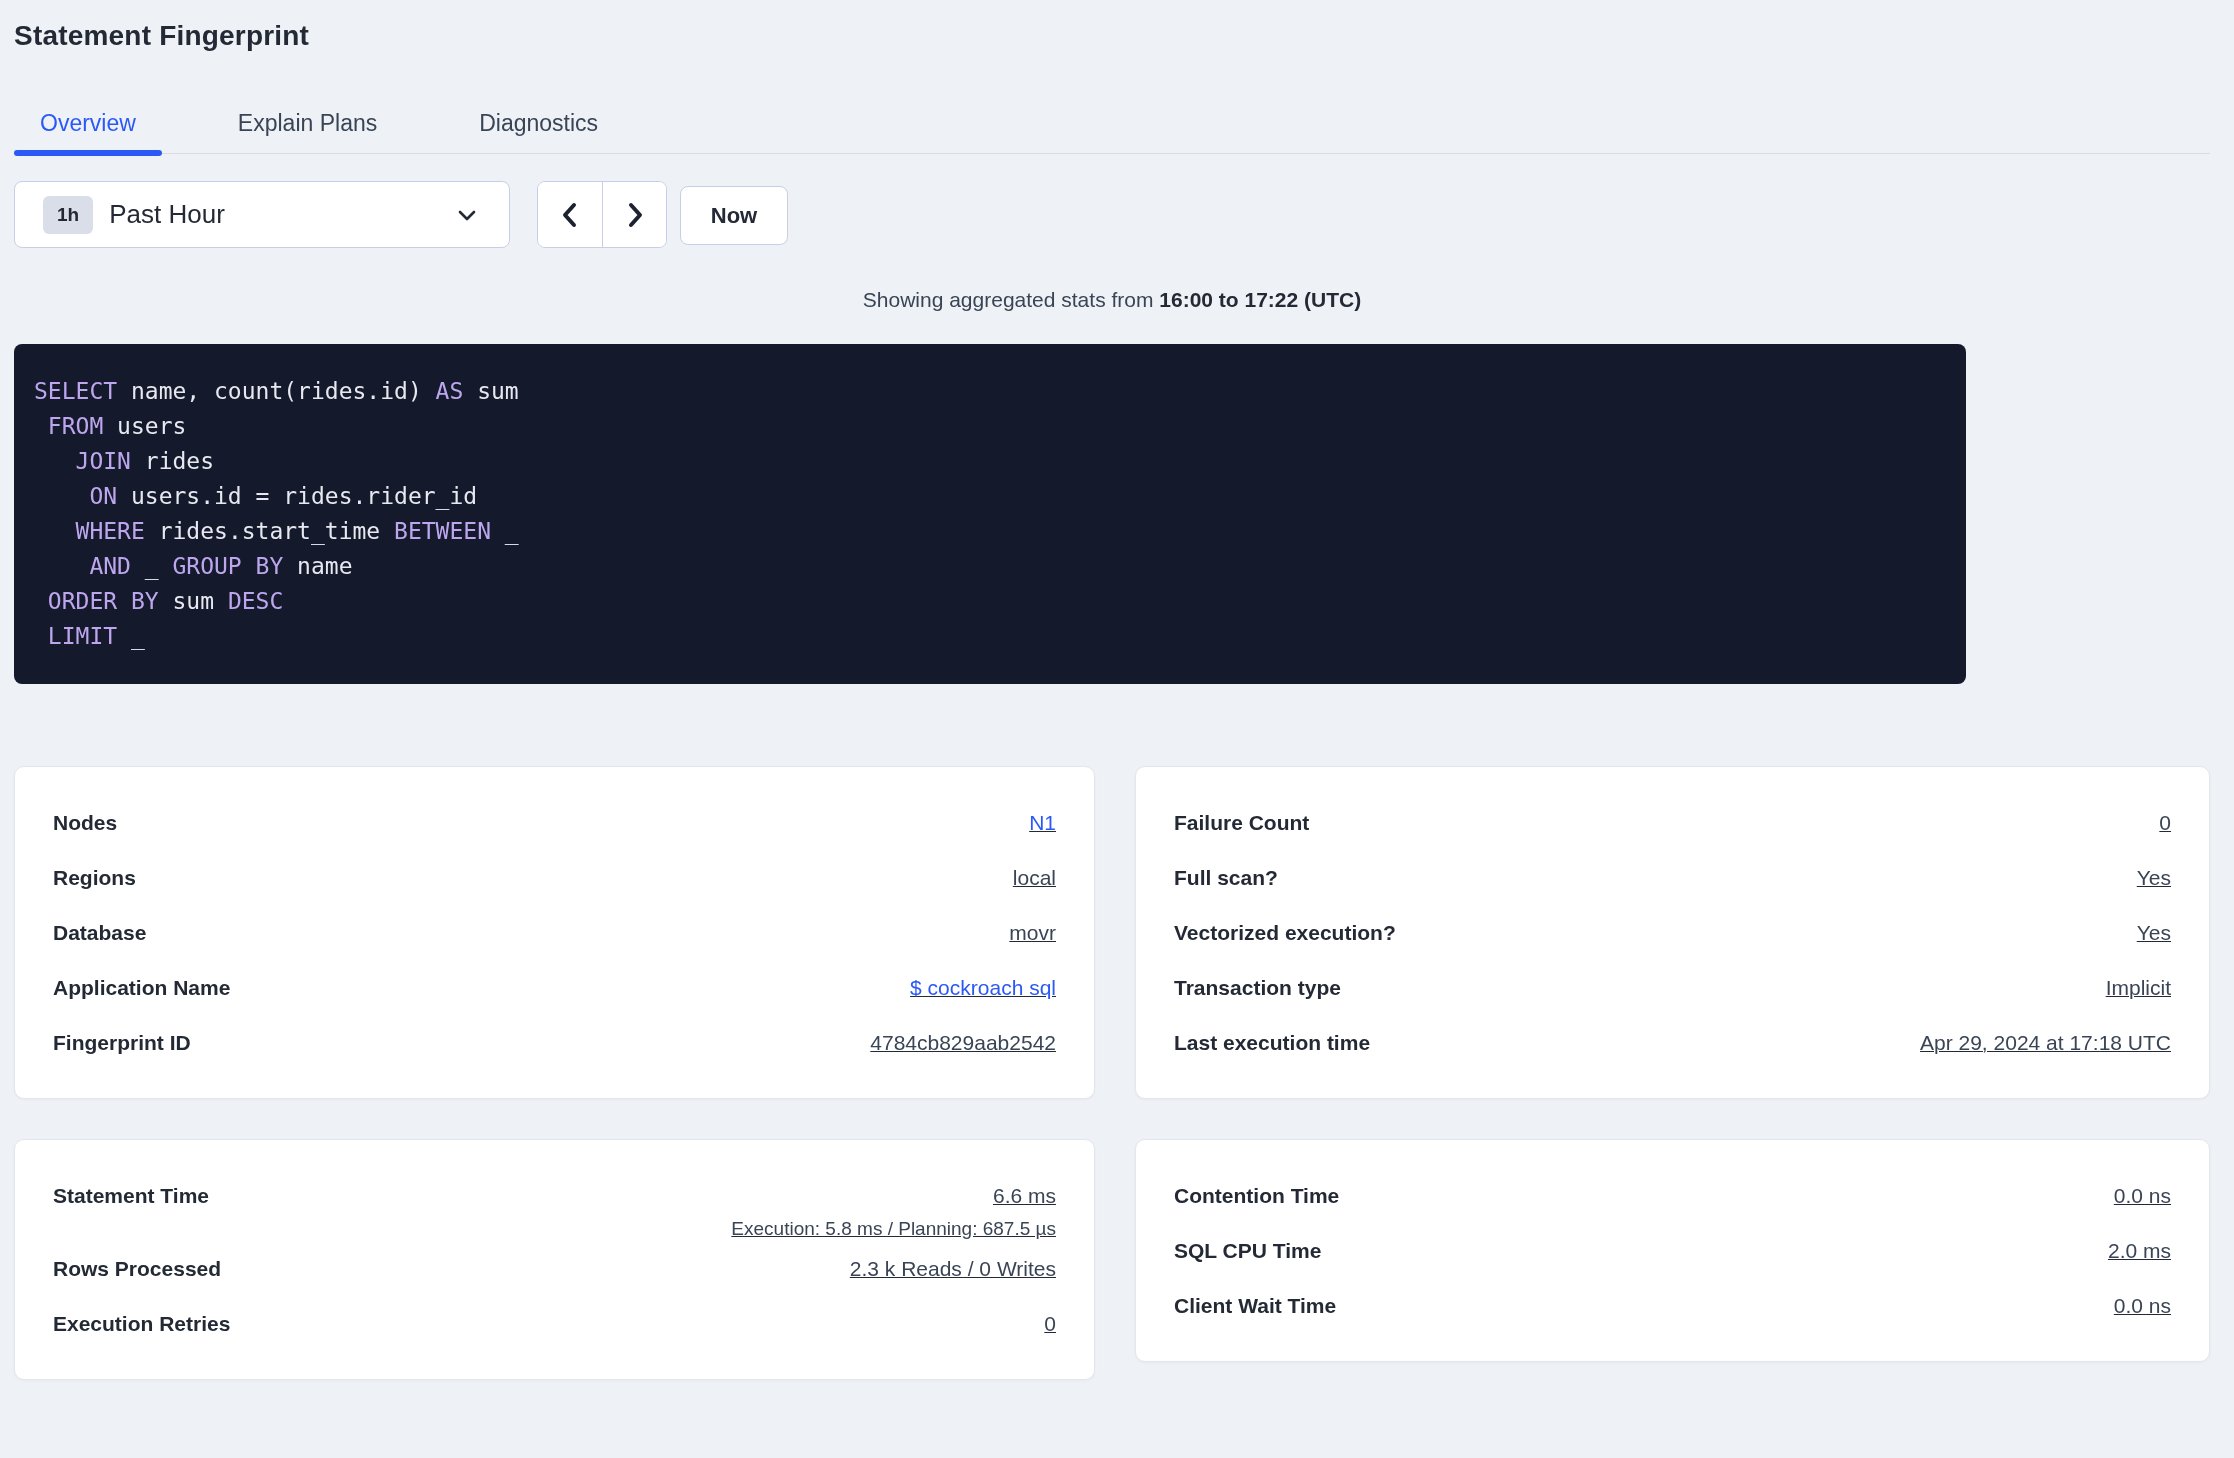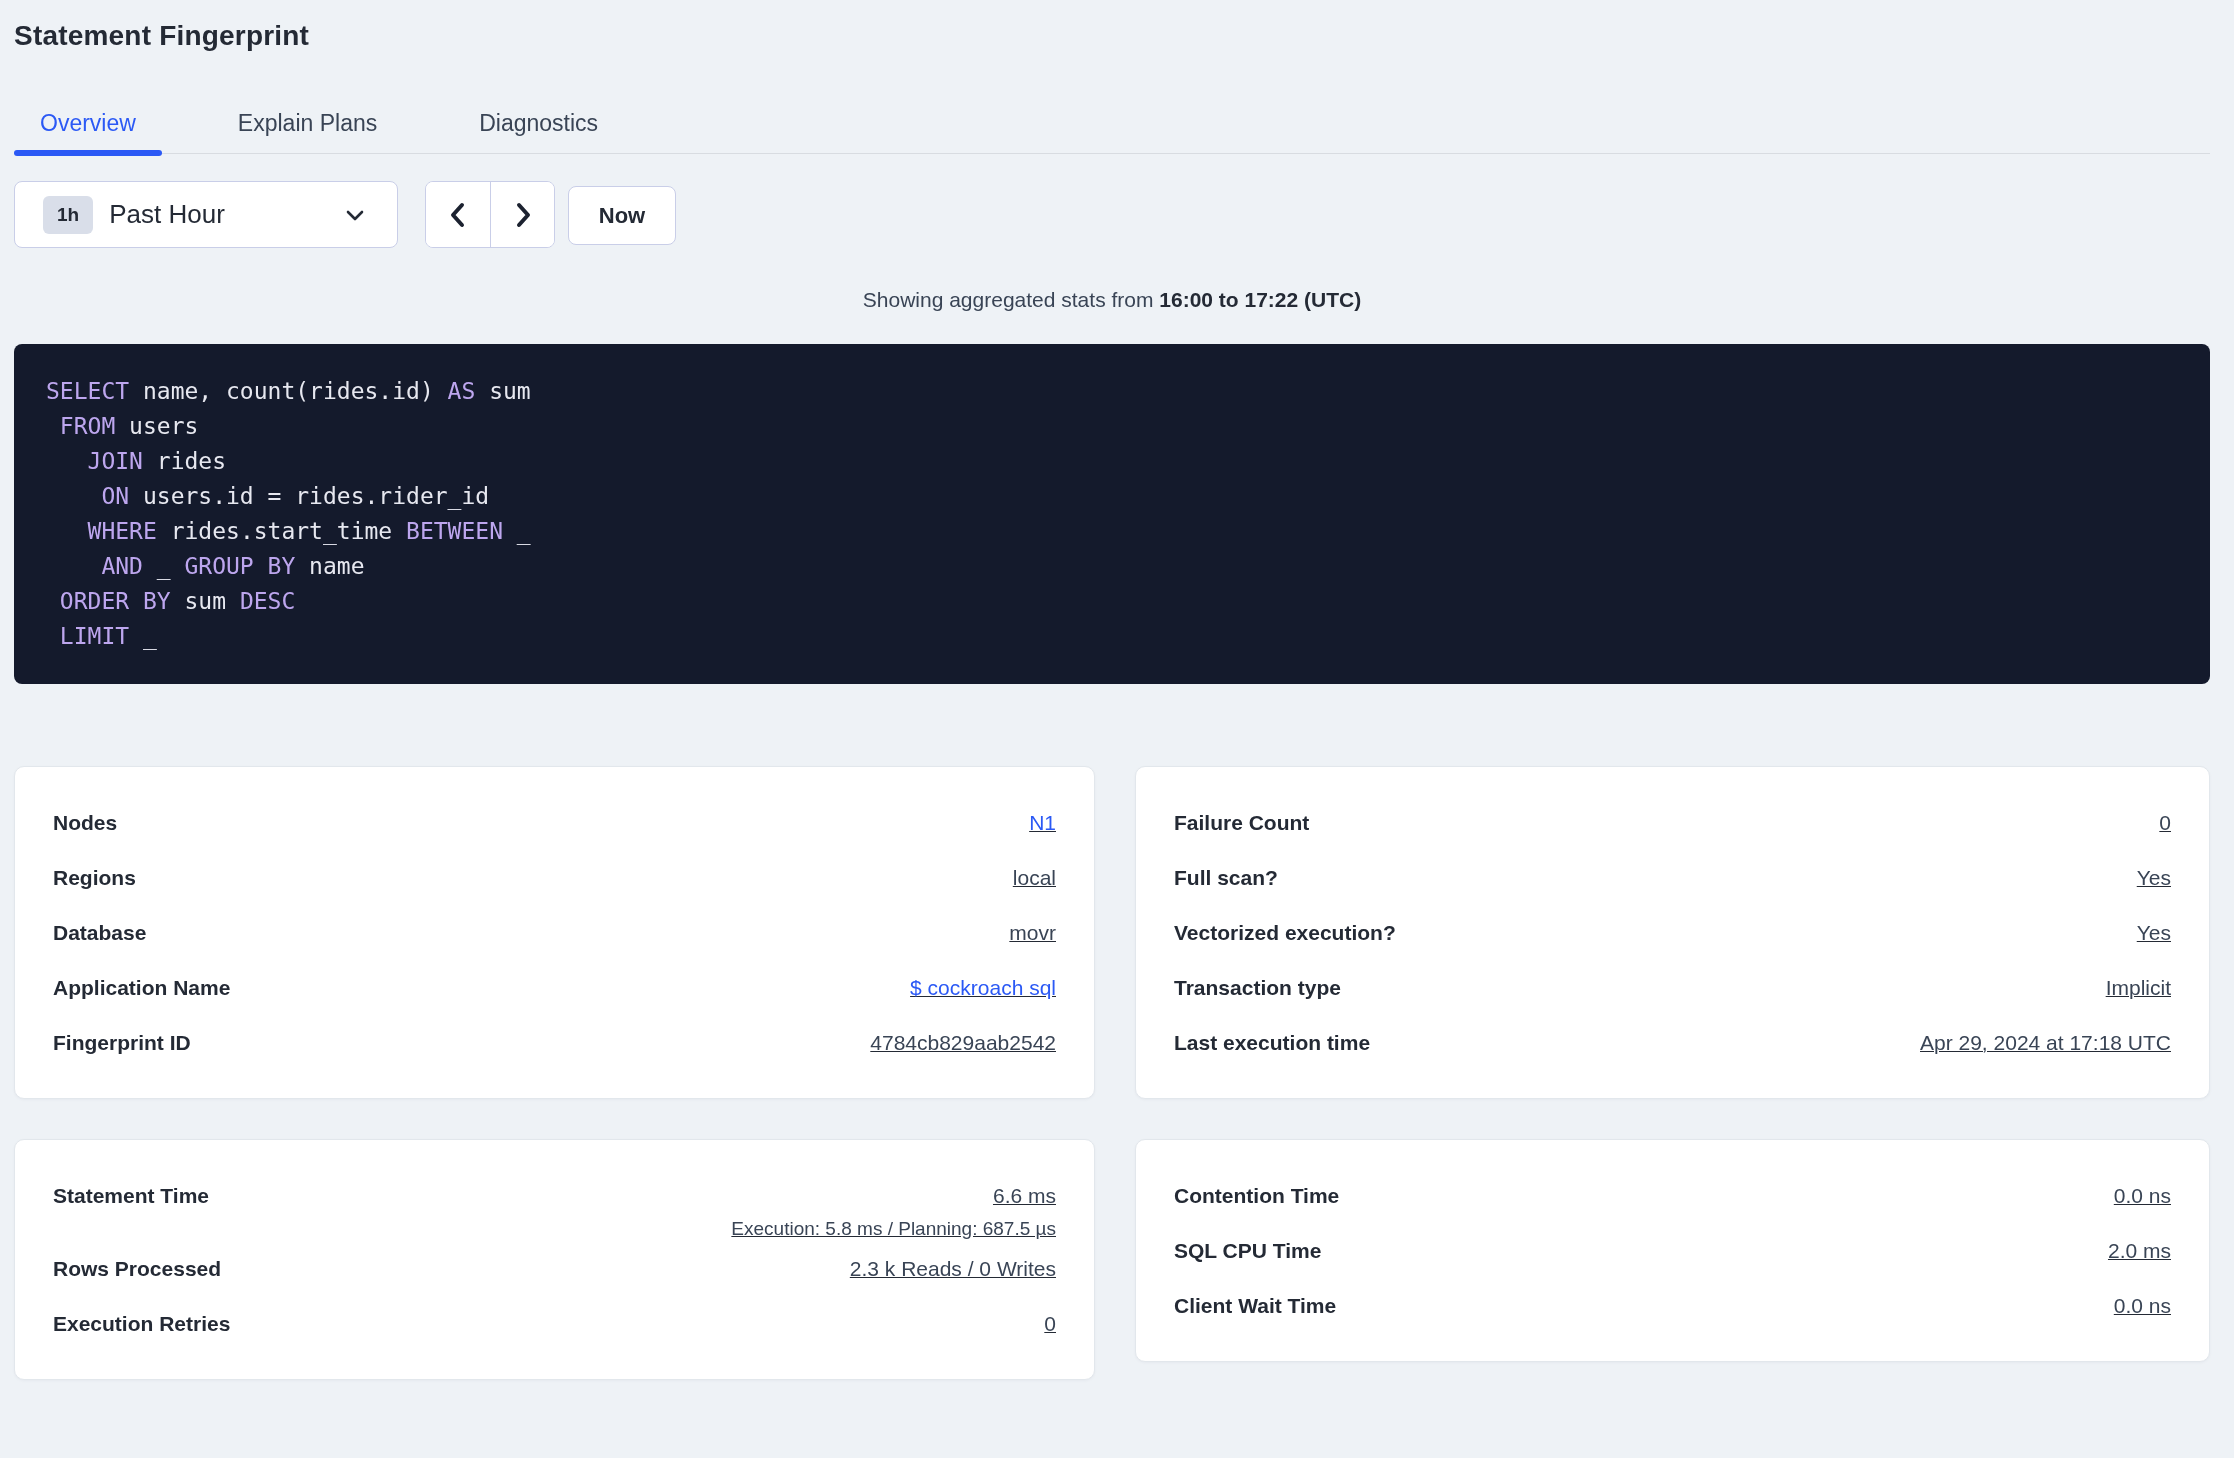--- a/index.html
+++ b/index.html
@@ -26,41 +26,41 @@
   
   .tab-bar{display:flex;margin-top:48px;border-bottom:1px solid var(--tabline);}
   .tab{position:relative;padding:10px 26px 16px;margin-right:50px;font-size:23px;
     color:var(--mid);cursor:pointer;white-space:nowrap;}
   .tab.active{color:var(--accent);}
   .tab.active::after{content:"";position:absolute;left:0;right:0;bottom:-3px;height:6px;
     border-radius:3px;background:var(--accent);}
 
   
   .controls{display:flex;align-items:stretch;margin-top:27px;height:67px;}
-  .range-select{width:384px;background:#fff;border:1px solid var(--ctrl-border);
+  .range-select{width:496px;background:#fff;border:1px solid var(--ctrl-border);
     border-radius:8px;display:flex;align-items:center;padding:0 30px 0 28px;cursor:pointer;}
   .range-badge{background:var(--badge-bg);border-radius:6px;font-size:19px;font-weight:700;
     padding:8px 14px;color:var(--dark);}
   .range-label{font-size:26px;margin-left:16px;color:var(--dark);flex:1;}
   .icon{display:inline-flex;align-items:center;justify-content:center;}
   .arrow-group{display:flex;margin-left:27px;background:#fff;border:1px solid var(--ctrl-border);
     border-radius:8px;overflow:hidden;}
   .arrow-btn{width:64px;display:flex;align-items:center;justify-content:center;cursor:pointer;background:#fff;border:none;}
   .arrow-btn + .arrow-btn{border-left:1px solid var(--ctrl-border);}
   .now-btn{margin-left:13px;margin-top:5px;margin-bottom:3px;width:108px;background:#fff;
     border:1px solid var(--ctrl-border);border-radius:8px;display:flex;align-items:center;
     justify-content:center;font-size:22px;font-weight:700;color:var(--dark);cursor:pointer;}
 
   
   .stats-line{margin-top:40px;font-size:21px;color:var(--mid);text-align:center;}
   .stats-line b{color:var(--dark);font-weight:700;}
 
   
   .sql-box{margin-top:32px;background:var(--sql-bg);border-radius:8px;
-    padding:30px 32px;width:2196px;}
+    padding:30px 20px;width:1952px;}
   .sql-box pre{font-family:"DejaVu Sans Mono",monospace;font-size:23px;line-height:35px;
     color:var(--sql-txt);white-space:pre;}
   .sql-box .kw{color:var(--sql-kw);}
 
   
   .cards-grid{display:grid;grid-template-columns:1081px 1075px;column-gap:40px;row-gap:40px;
     margin-top:82px;align-items:start;}
   .card{background:var(--card-bg);border:1px solid var(--card-border);border-radius:10px;
     padding:28px 38px;box-shadow:0 1px 3px rgba(16,32,64,.04);}
   .card-row{display:flex;justify-content:space-between;align-items:flex-start;min-height:55px;

